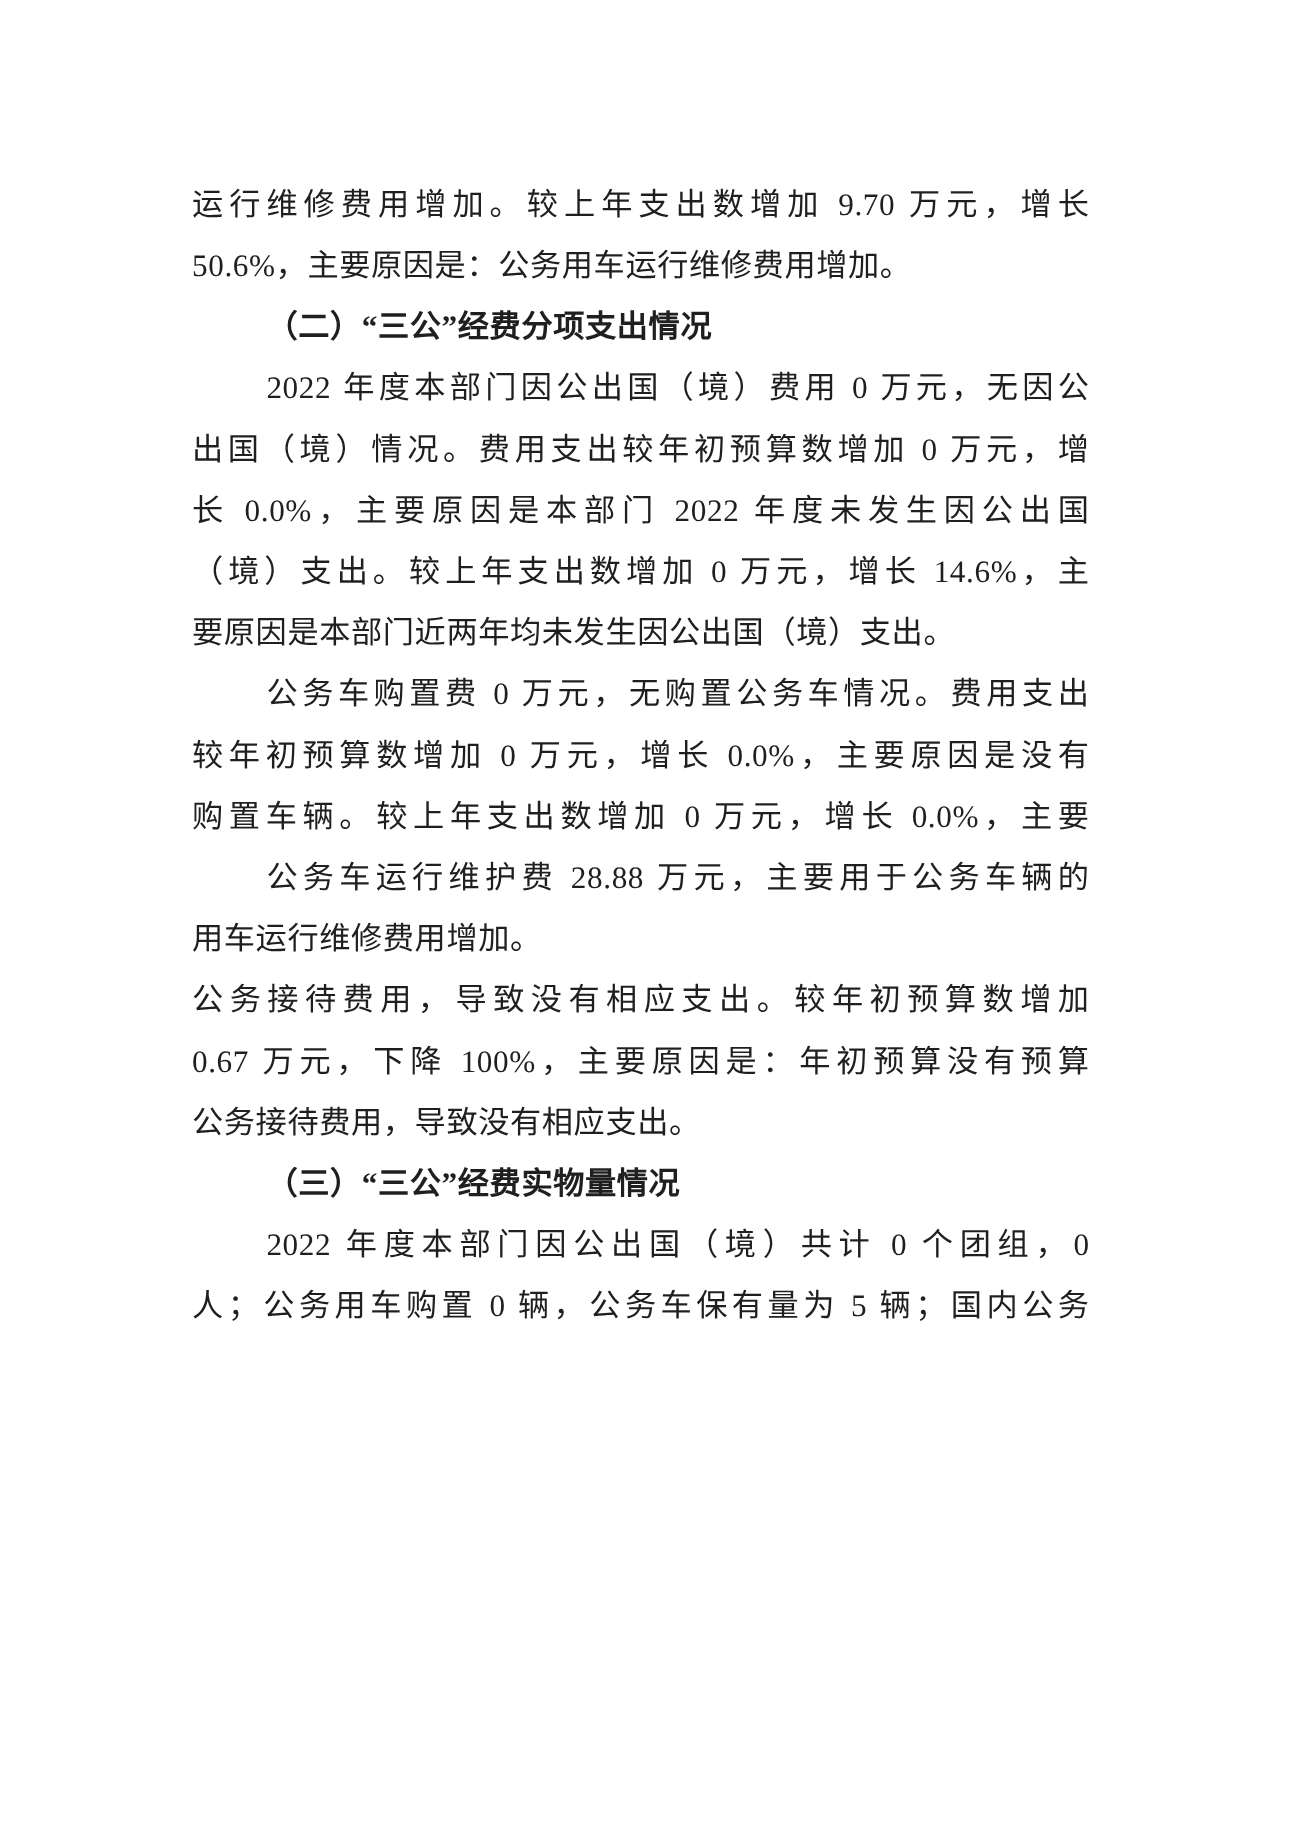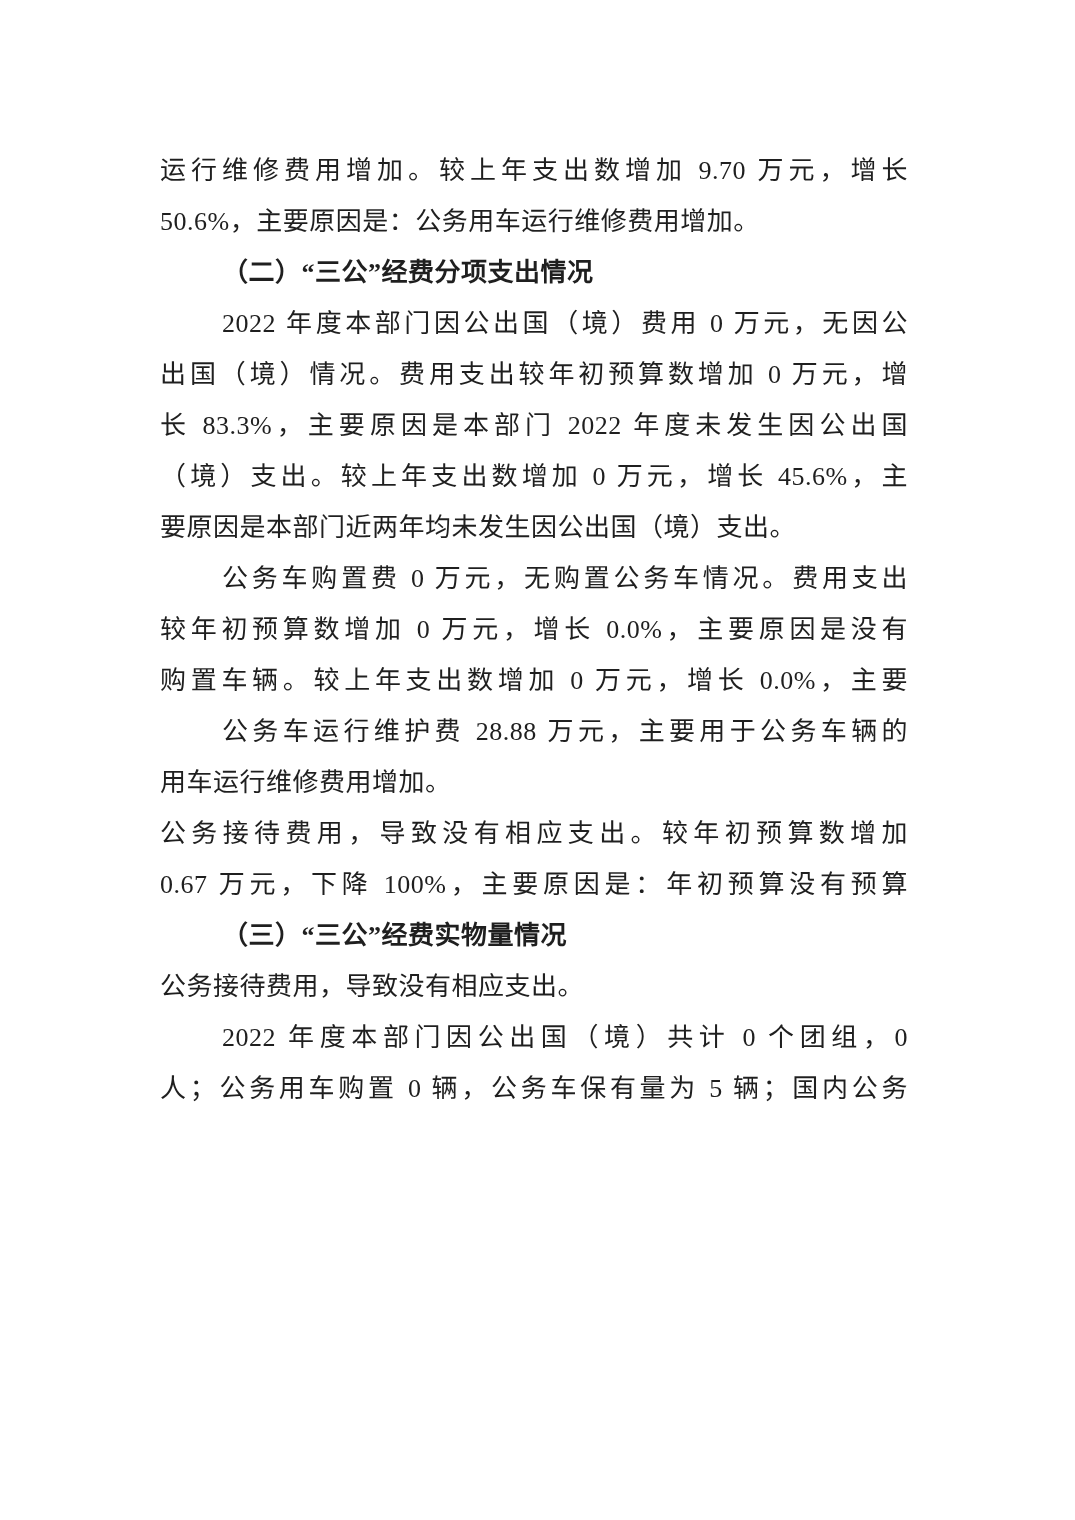--- a/index.html
+++ b/index.html
@@ -44,28 +44,28 @@
 </head>
 <body>
 
 <div class="page">
   <div class="content">
       <div class="line justify">运行维修费用增加。较上年支出数增加 9.70 万元，增长</div>
       <div class="line">50.6%，主要原因是：公务用车运行维修费用增加。</div>
       <div class="line indent heading">（二）“三公”经费分项支出情况</div>
       <div class="line justify indent">2022 年度本部门因公出国（境）费用 0 万元，无因公</div>
       <div class="line justify">出国（境）情况。费用支出较年初预算数增加 0 万元，增</div>
-      <div class="line justify">长 83.3%，主要原因是本部门 2022 年度未发生因公出国</div>
-      <div class="line justify">（境）支出。较上年支出数增加 0 万元，增长 45.6%，主</div>
+      <div class="line justify">长 0.0%，主要原因是本部门 2022 年度未发生因公出国</div>
+      <div class="line justify">（境）支出。较上年支出数增加 0 万元，增长 14.6%，主</div>
       <div class="line">要原因是本部门近两年均未发生因公出国（境）支出。</div>
       <div class="line justify indent">公务车购置费 0 万元，无购置公务车情况。费用支出</div>
       <div class="line justify">较年初预算数增加 0 万元，增长 0.0%，主要原因是没有</div>
       <div class="line justify">购置车辆。较上年支出数增加 0 万元，增长 0.0%，主要</div>
       <div class="line justify indent">公务车运行维护费 28.88 万元，主要用于公务车辆的</div>
       <div class="line">用车运行维修费用增加。</div>
       <div class="line justify">公务接待费用，导致没有相应支出。较年初预算数增加</div>
       <div class="line justify">0.67 万元，下降 100%，主要原因是：年初预算没有预算</div>
+      <div class="line">公务接待费用，导致没有相应支出。</div>
       <div class="line indent heading">（三）“三公”经费实物量情况</div>
-      <div class="line">公务接待费用，导致没有相应支出。</div>
       <div class="line justify indent">2022 年度本部门因公出国（境）共计 0 个团组，0</div>
       <div class="line justify">人；公务用车购置 0 辆，公务车保有量为 5 辆；国内公务</div>
     </div>
 </div>
 
 </body></html>

